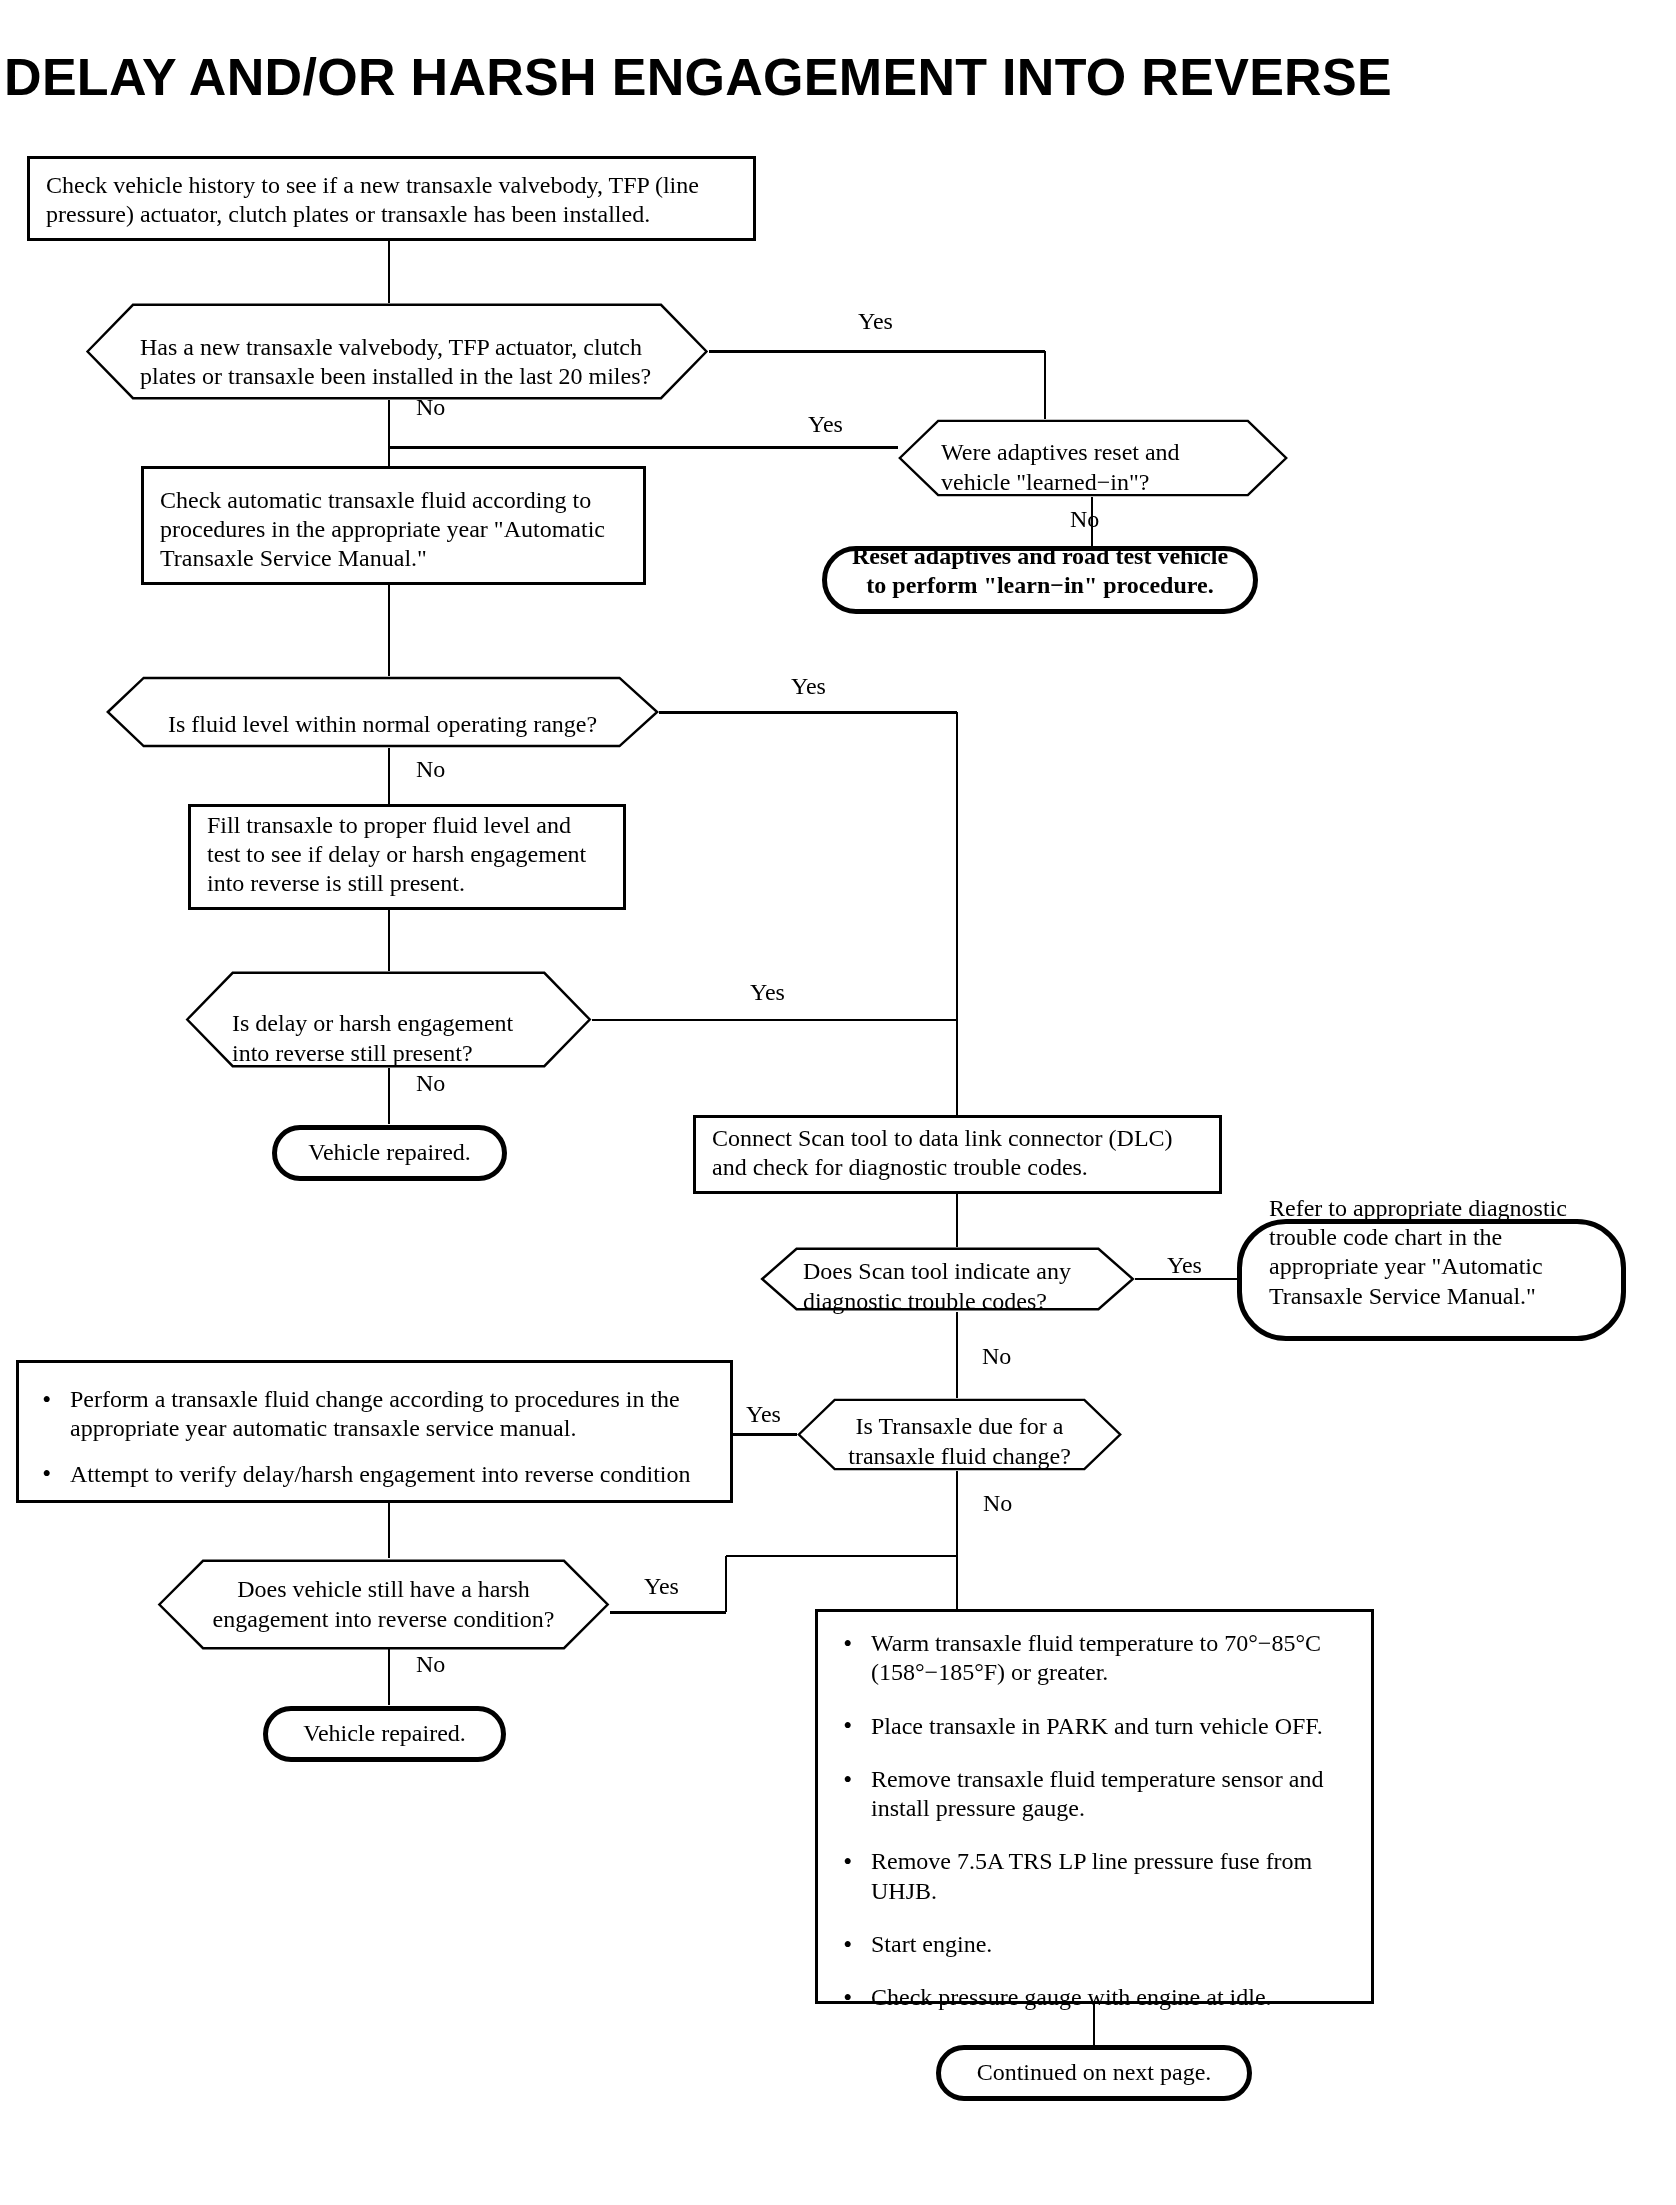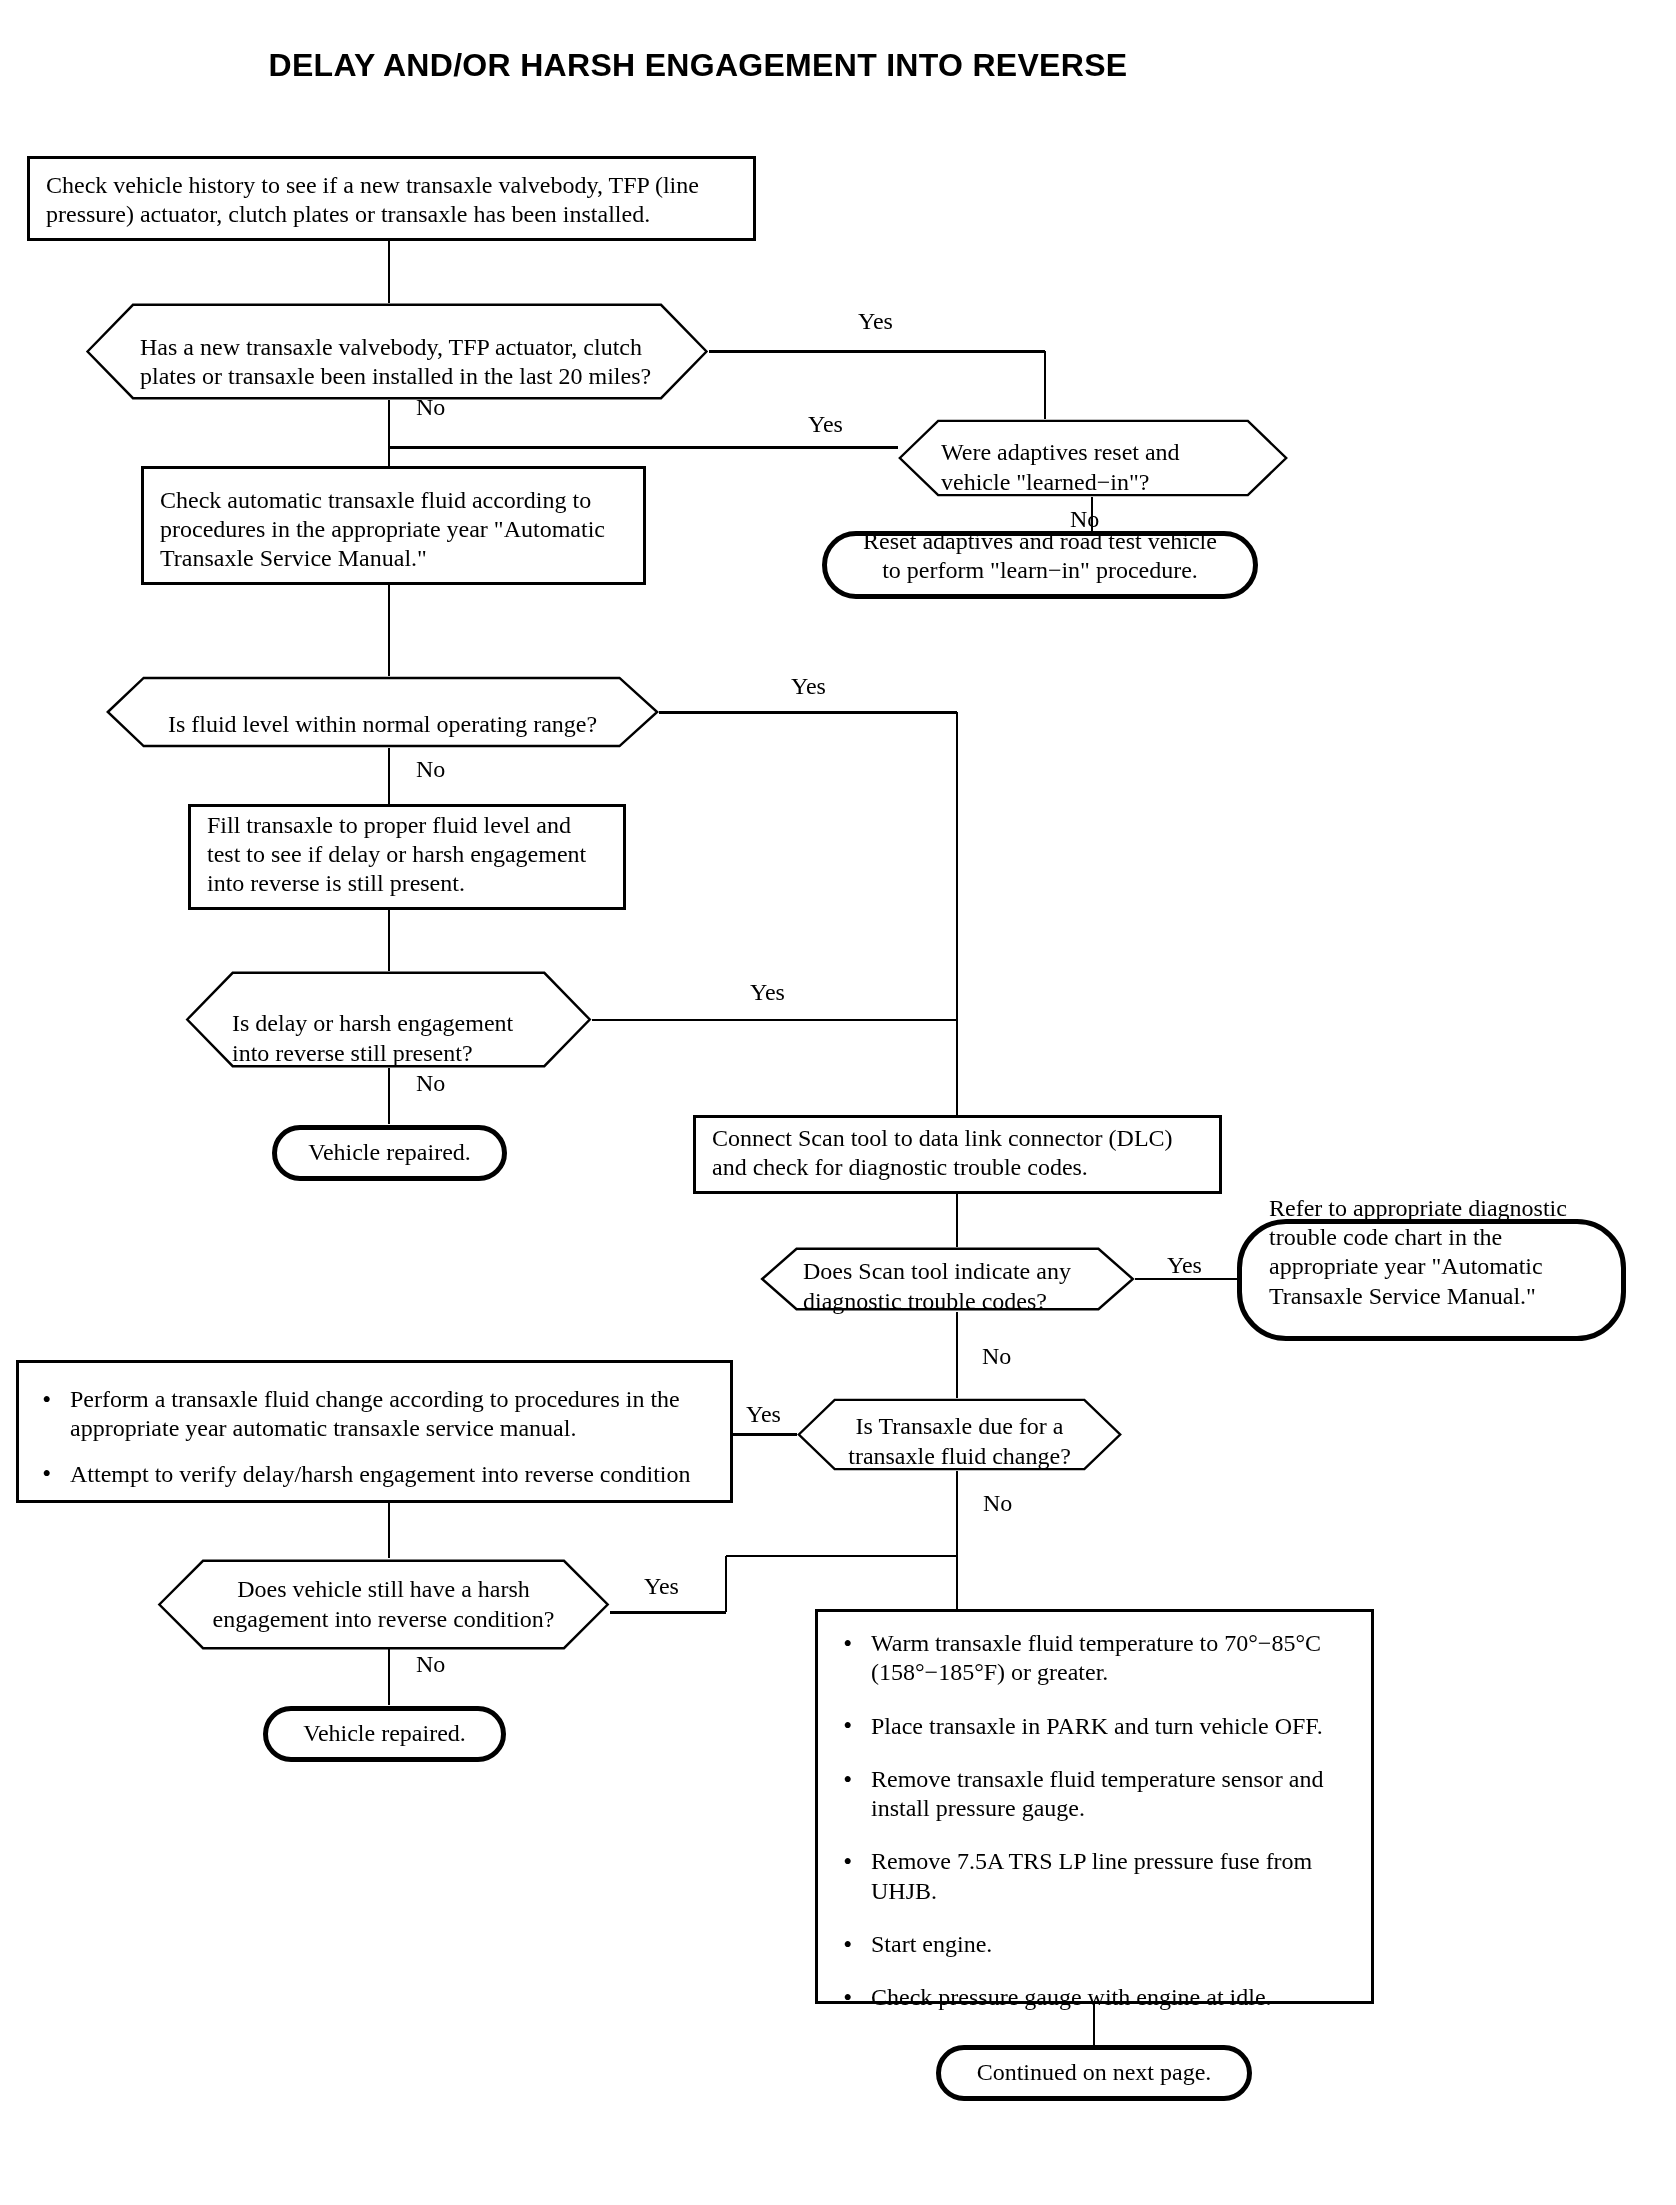--- a/index.html
+++ b/index.html
@@ -68,21 +68,21 @@
     z-index: 6;
     white-space: nowrap;
   }
   #title {
     position: absolute;
     left: 0;
     top: 47px;
     width: 1396px;
     text-align: center;
     font-family: "Liberation Sans", sans-serif;
-    font-size: 32px;
+    font-size: 52px;
     font-weight: bold;
     letter-spacing: 0.3px;
     color: #000;
     z-index: 7;
   }
   .bullets {
     width: 100%;
   }
   .bullets .lead {
     margin: 0 0 1.2px 0;
@@ -189,21 +189,21 @@
   <div class="hexwrap" style="left:898px; top:419px; width:390px; height:78px;">
     <svg width="390" height="78" viewBox="0 0 641 128" xmlns="http://www.w3.org/2000/svg">
       <polygon points="3,64 66,3 575,3 638,64 575,125 66,125" fill="#fff" stroke="#000" stroke-width="4"></polygon>
     </svg>
   </div>
   <div class="node decision" style="left:898px; top:419px; width:390px; height:78px; padding:0 43px;">
     <span class="txt">Were adaptives reset and
 vehicle "learned−in"?</span>
   </div>
 
-  <div class="node terminal center" style="left:822px; top:531px; width:436px; height:68px; border-radius:34px;">
+  <div class="node terminal center" style="left:822px; top:546px; width:436px; height:68px; border-radius:34px;font-weight:bold;">
     <span class="txt">Reset adaptives and road test vehicle
 to perform "learn−in" procedure.</span>
   </div>
 
   <div class="node process" style="left:141px; top:466px; width:505px; height:119px;">
     <span class="txt">Check automatic transaxle fluid according to
 procedures in the appropriate year "Automatic
 Transaxle Service Manual."</span>
   </div>
 

